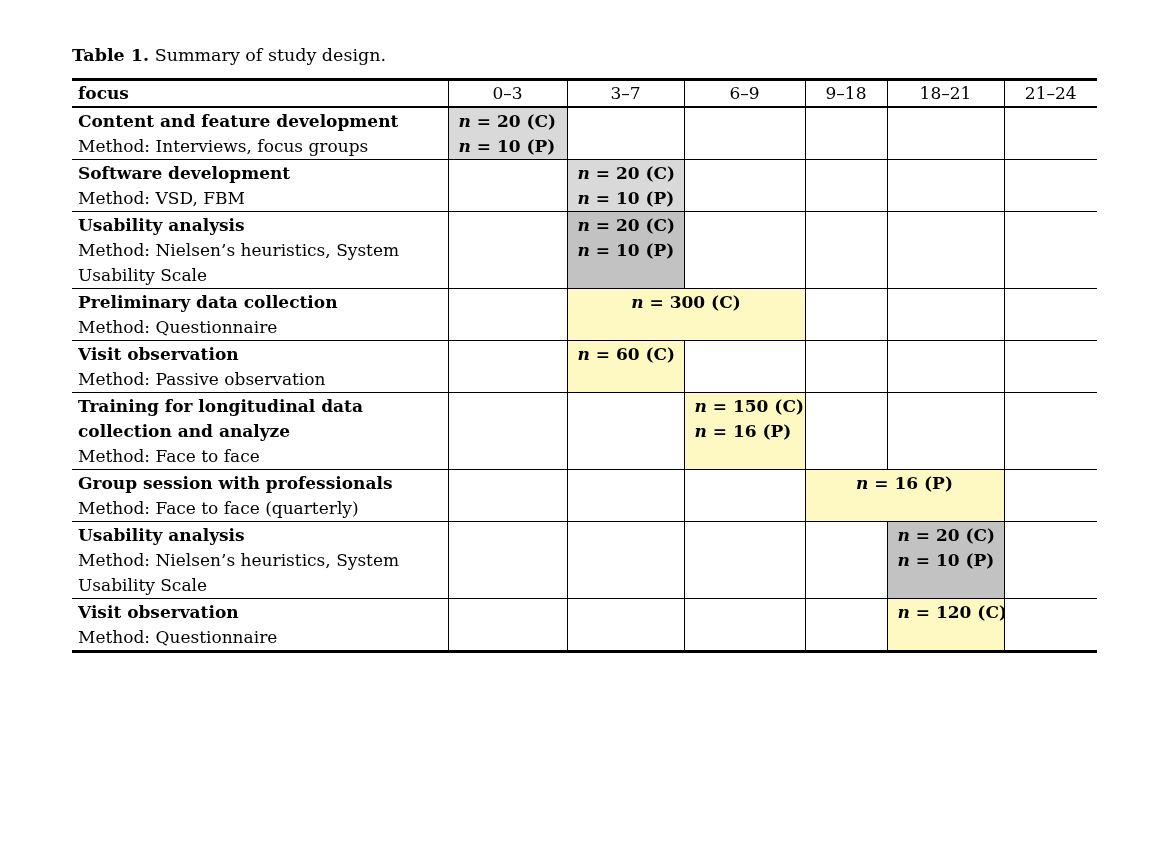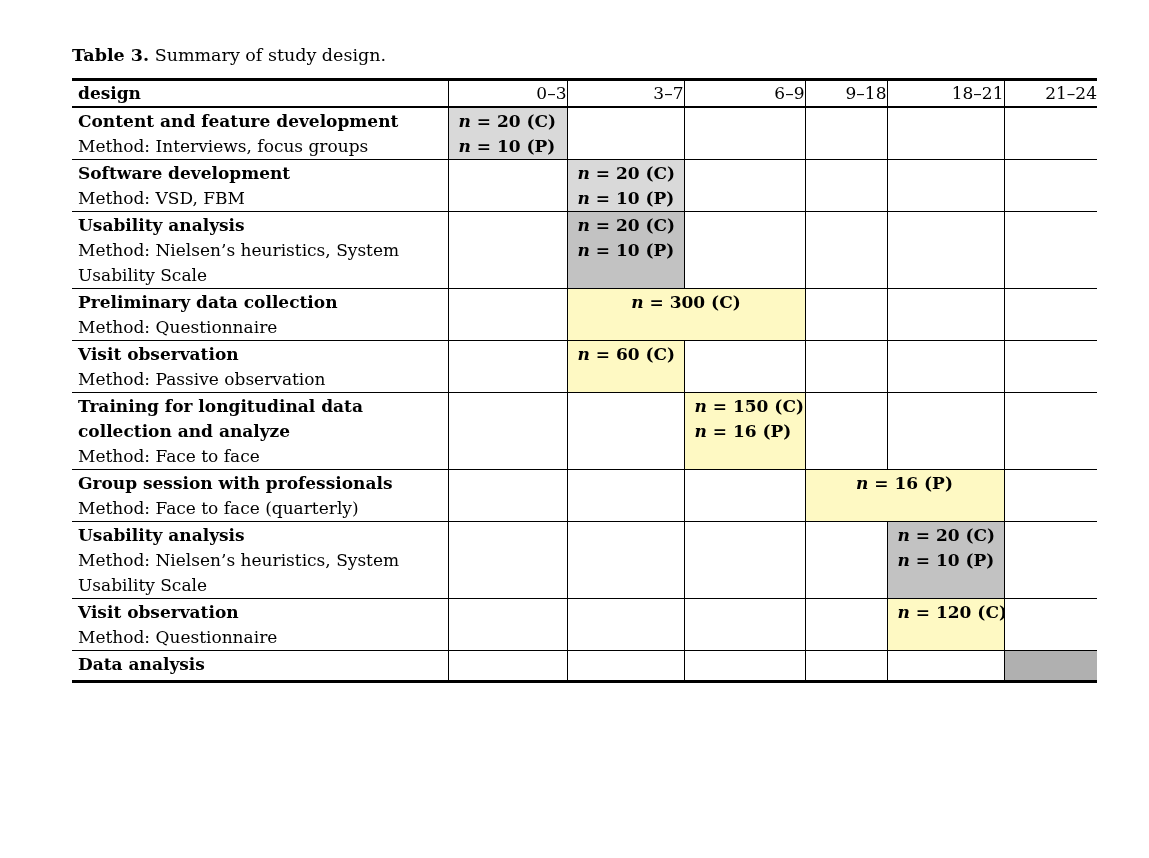--- a/index.html
+++ b/index.html
@@ -16,56 +16,56 @@
     font-size:17px;
   }
   th,td{
     border:1px solid #000;vertical-align:top;padding:0;
     line-height:25px;font-weight:normal;text-align:left;
     overflow:hidden;
   }
   tr > *:first-child{border-left:none;}
   tr > *:last-child{border-right:none;}
   tr.hdr > *{border-bottom:2px solid #000;}
-  th.colhead{text-align:right;}
+  th.colhead{text-align:center;}
   th.rowhead{font-weight:bold;padding-left:6px;}
   td.label{padding:1px 20px 0 6px;}
   td.label .nm{font-weight:bold;white-space:nowrap;}
   td.label .mt{white-space:nowrap;}
   td.val{padding:1px 2px 0 10px;white-space:nowrap;font-weight:bold;}
   td.val.center{padding-left:0;padding-right:0;text-align:center;}
   .nv{font-style:italic;}
   .sh-light{background:#d9d9d9;}
   .sh-mlight{background:#c2c2c2;}
   .sh-med{background:#b0b0b0;}
   .sh-dark{background:#fef9c3;}
   tr.h27{height:27px;}
   tr.h30{height:31px;}
   tr.h50{height:50px;}
   tr.h75{height:75px;}
 </style>
 </head>
 <body>
 
-<div class="caption"><span class="b">Table 3.</span><span> Summary of study design.</span></div>
+<div class="caption"><span class="b">Table 1.</span><span> Summary of study design.</span></div>
 
 <table class="study">
   <colgroup>
     <col style="width:376px">
       <col style="width:119px">
       <col style="width:117px">
       <col style="width:121px">
       <col style="width:82px">
       <col style="width:117px">
       <col style="width:93px">
   </colgroup>
 
   <tbody>
       <tr class="hdr h27">
-    <th class="rowhead">design</th>
+    <th class="rowhead">focus</th>
     <th class="colhead">0–3</th>
     <th class="colhead">3–7</th>
     <th class="colhead">6–9</th>
     <th class="colhead">9–18</th>
     <th class="colhead">18–21</th>
     <th class="colhead">21–24</th>
   </tr>
 
   <tr class="h50">
     <td class="label">
@@ -203,25 +203,14 @@
     <td></td>
     <td></td>
     <td></td>
     <td class="val sh-dark">
       <div><span class="nv">n</span><span> = 120 (C)</span></div>
     </td>
     <td></td>
   </tr>
 
 
-  <tr class="h30">
-    <td class="label">
-      <div class="nm">Data analysis</div>
-    </td>
-    <td></td>
-    <td></td>
-    <td></td>
-    <td></td>
-    <td></td>
-    <td class="val sh-med"></td>
-  </tr>
 </tbody>
   </table>
 
 </body></html>

